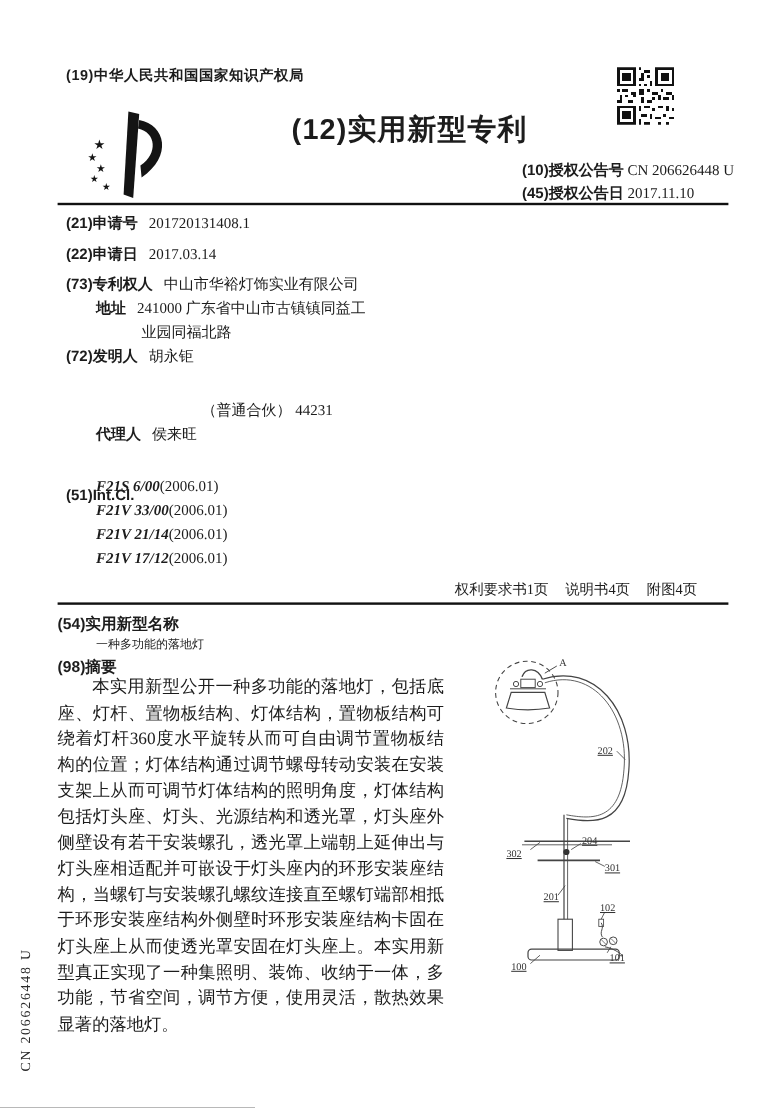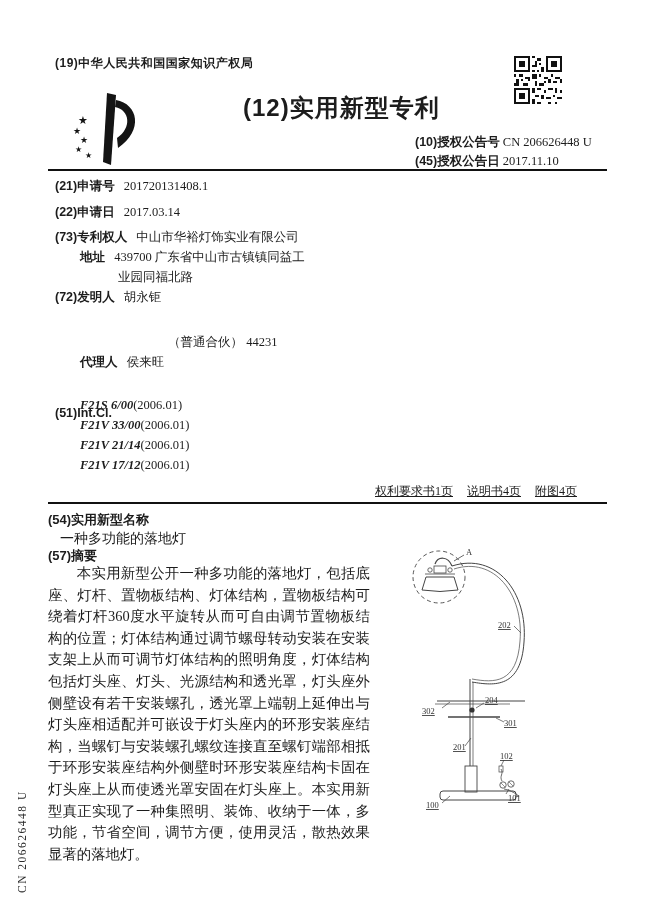--- a/index.html
+++ b/index.html
@@ -10,34 +10,34 @@
     font-family:"Liberation Serif","DejaVu Serif",serif;
   }
   .hei { font-family:"Liberation Sans","DejaVu Sans",sans-serif; font-weight:bold; }
   .abs { position:absolute; }
   .rule { position:absolute; background:#111; height:2px; }
 
   .office-line { left:55px; top:55px; font-size:12px; letter-spacing:0.5px; }
   .doc-kind { left:243px; top:92px; font-size:24px; letter-spacing:1px; }
 
   .pubrow { position:absolute; font-size:12.5px; white-space:nowrap; }
-  .pubrow .lab { font-family:"Liberation Sans","DejaVu Sans",sans-serif; font-weight:bold; }
+  .pubrow .lab { font-family:"Liberation Sans","DejaVu Sans",sans-serif; font-weight:bold;margin-left:20px; }
   .pubrow .val { font-family:"Liberation Serif","DejaVu Serif",serif; }
 
   .bibrow { position:absolute; left:55px; font-size:12.5px; white-space:nowrap; }
   .bibrow .lab { font-family:"Liberation Sans","DejaVu Sans",sans-serif; font-weight:bold; }
   .bibrow .val { margin-left:6px; }
   .intcl-item { position:absolute; left:80px; font-size:12.5px; white-space:nowrap; }
   .intcl-item .code { font-style:italic; font-weight:bold; }
 
-  .pages-line { position:absolute; left:368px; top:483px; width:250px; font-size:12px;text-decoration:underline; }
+  .pages-line { position:absolute; left:355px; top:483px; width:250px; text-align:center; font-size:12px; }
   .pages-line span { margin:0 7px; }
 
   .sec-label { position:absolute; left:48px; font-size:13px; }
-  .title-line { position:absolute; left:60px; font-size:14px;text-align:center; }
+  .title-line { position:absolute; left:80px; font-size:10px;text-align:center; }
   .abstract {
     position:absolute; left:48px; top:563px; width:322px;
     font-size:14.4px; line-height:21.6px; text-align:justify;
     text-indent:2em;
   }
   .side-code {
     position:absolute; left:16px; top:893px;
     transform:rotate(-90deg); transform-origin:left top;
     font-size:11.5px; letter-spacing:1.5px; color:#2a2a2a; white-space:nowrap;
     width:140px;
@@ -148,21 +148,21 @@
   <div class="bibrow" style="top:204px;">
     <span class="lab">(22)申请日</span>
     <span class="val">2017.03.14</span>
   </div>
   <div class="bibrow" style="top:229px;">
     <span class="lab">(73)专利权人</span>
     <span class="val">中山市华裕灯饰实业有限公司</span>
   </div>
   <div class="bibrow" style="top:249px; left:80px;">
     <span class="lab">地址</span>
-    <span class="val">439700 广东省中山市古镇镇同益工</span>
+    <span class="val">241000 广东省中山市古镇镇同益工</span>
   </div>
   <div class="bibrow" style="top:269px; left:118px;">
     <span>业园同福北路</span>
   </div>
   <div class="bibrow" style="top:289px;">
     <span class="lab">(72)发明人</span>
     <span class="val">胡永钜</span>
   </div>
   <div class="bibrow" style="top:334px; left:168px;">
     <span>（普通合伙） 44231</span>
@@ -188,21 +188,21 @@
   </div>
 
   <div class="pages-line">
     <span>权利要求书1页</span><span>说明书4页</span><span>附图4页</span>
   </div>
 
   <div class="rule" style="left:48px; top:502px; width:559px;"></div>
 
   <div class="sec-label hei" style="top:511px;">(54)实用新型名称</div>
   <div class="title-line" style="top:530px;">一种多功能的落地灯</div>
-  <div class="sec-label hei" style="top:547px;">(57)摘要</div>
+  <div class="sec-label hei" style="top:547px;">(98)摘要</div>
   <div class="abstract">本实用新型公开一种多功能的落地灯，包括底座、灯杆、置物板结构、灯体结构，置物板结构可绕着灯杆360度水平旋转从而可自由调节置物板结构的位置；灯体结构通过调节螺母转动安装在安装支架上从而可调节灯体结构的照明角度，灯体结构包括灯头座、灯头、光源结构和透光罩，灯头座外侧壁设有若干安装螺孔，透光罩上端朝上延伸出与灯头座相适配并可嵌设于灯头座内的环形安装座结构，当螺钉与安装螺孔螺纹连接直至螺钉端部相抵于环形安装座结构外侧壁时环形安装座结构卡固在灯头座上从而使透光罩安固在灯头座上。本实用新型真正实现了一种集照明、装饰、收纳于一体，多功能，节省空间，调节方便，使用灵活，散热效果显著的落地灯。</div>
 
   <div class="abs" style="left:392px; top:540px;">
     <svg width="260" height="300" viewBox="0 0 260 300" fill="none" stroke="#444" stroke-width="1">
 
       <circle cx="47" cy="37" r="26" stroke-dasharray="4,3" stroke-width="0.9"></circle>
       <line x1="72" y1="15" x2="62" y2="21" stroke-width="0.8"></line>
       <text x="74" y="15" class="figlabel" style="text-decoration:none" fill="#333" stroke="none">A</text>
 
       <path d="M 60,26 C 56,16 46,16 43,24" stroke-width="1.2"></path>

